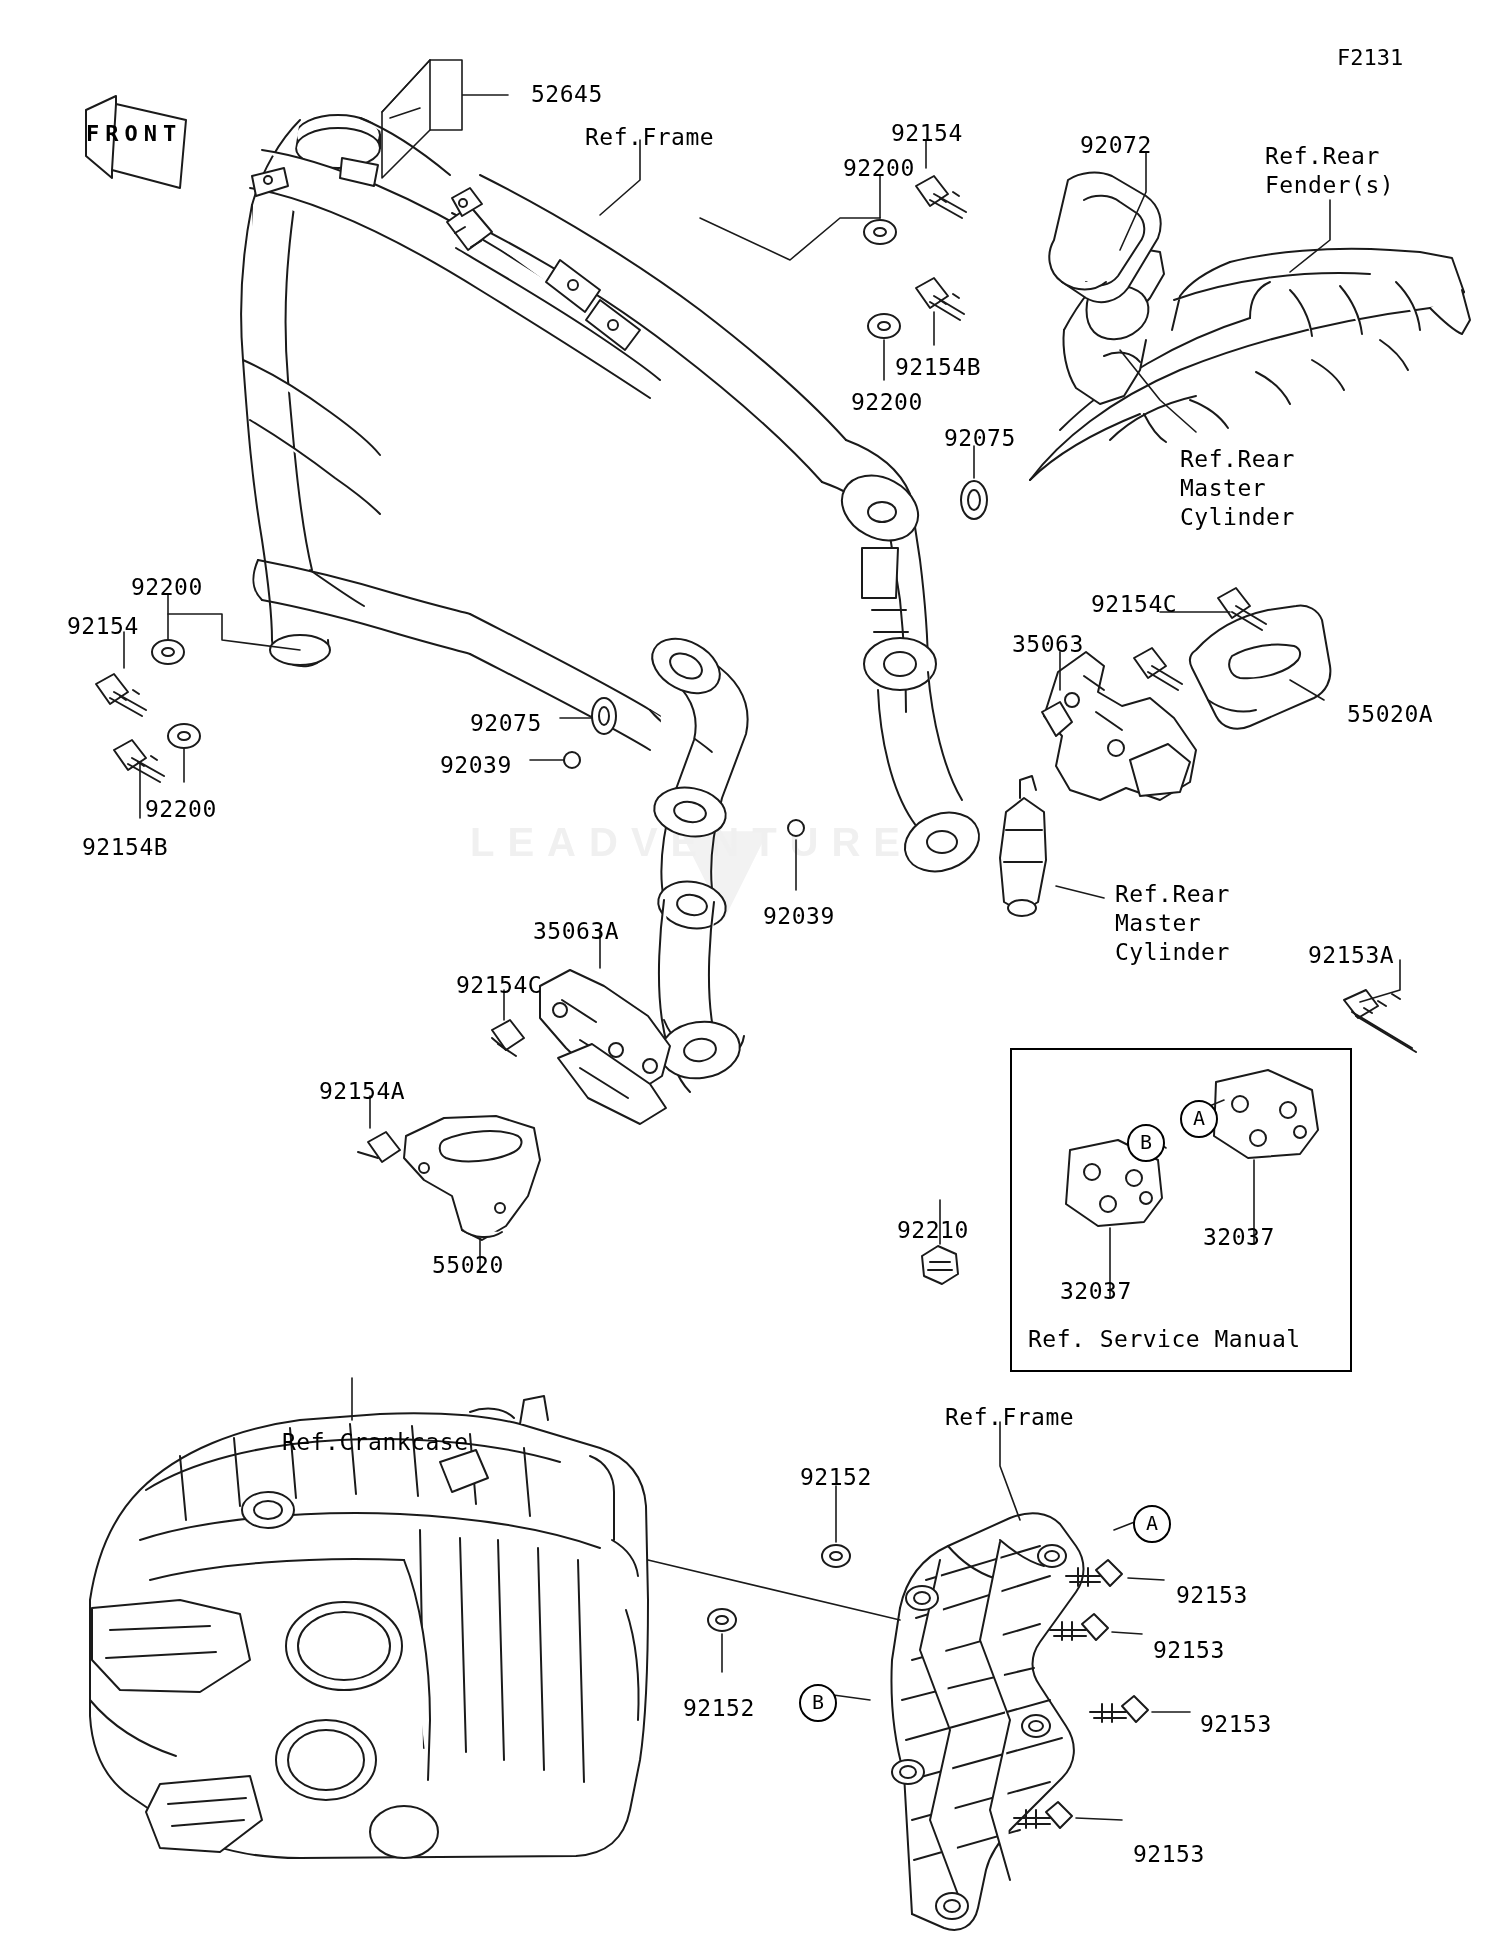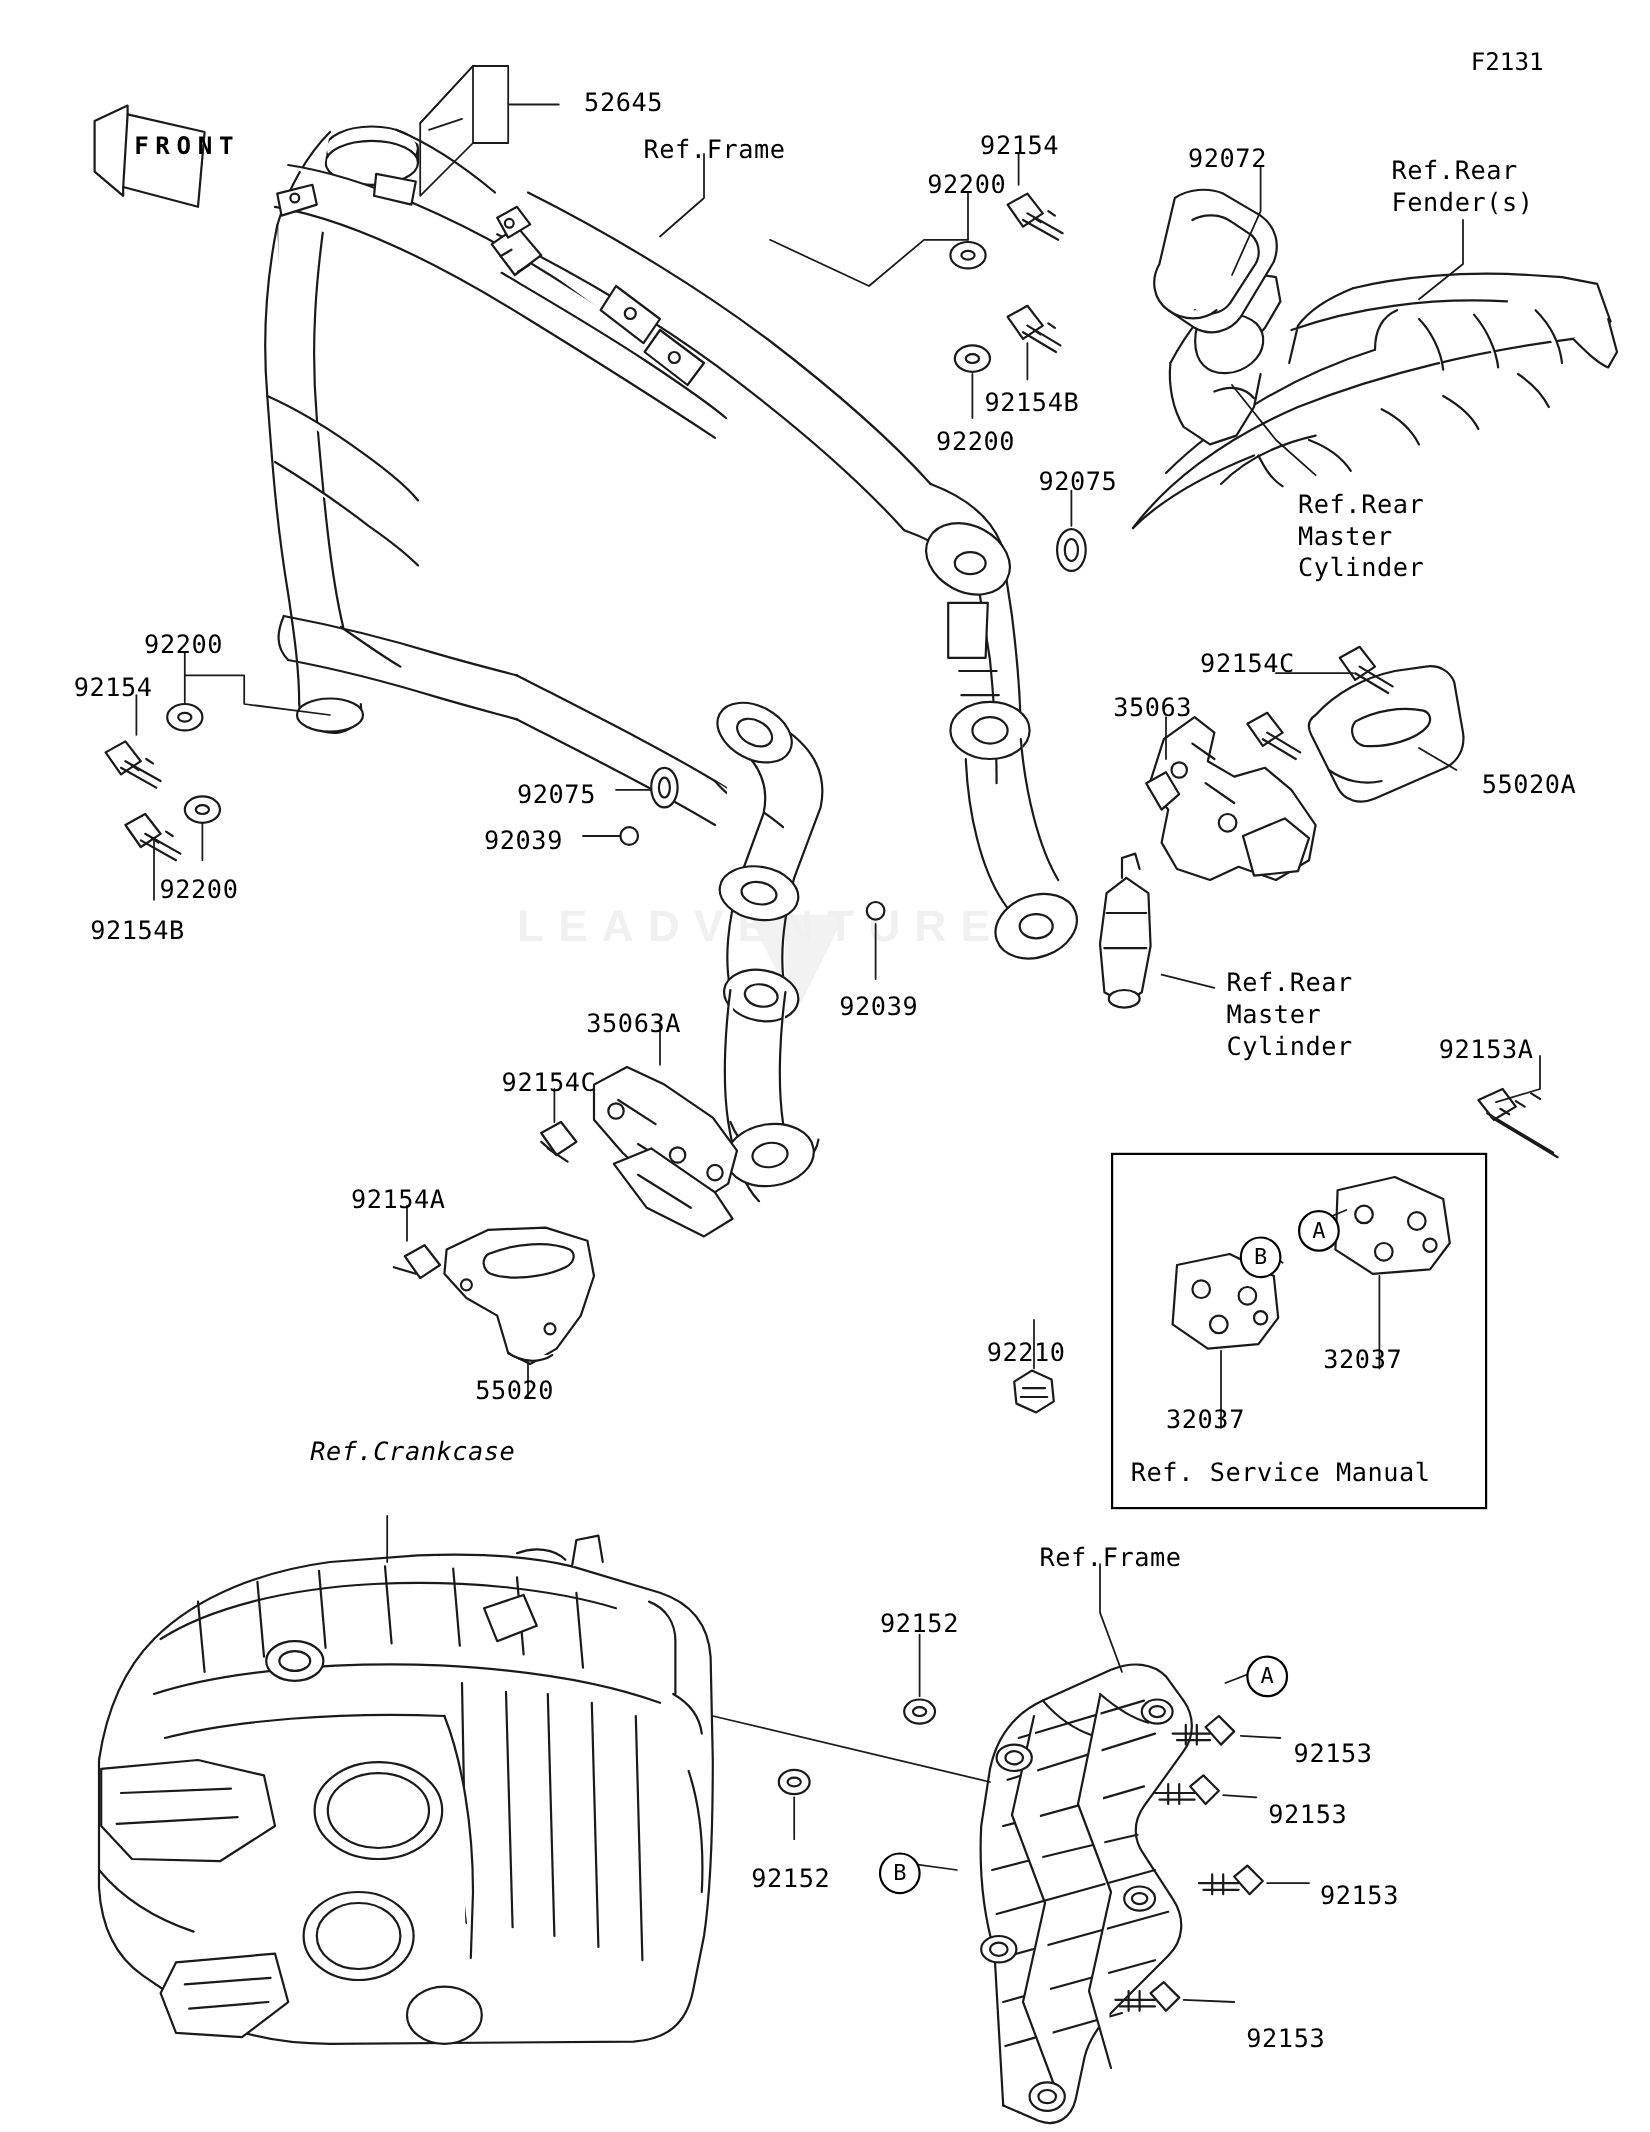--- a/index.html
+++ b/index.html
@@ -508,33 +508,33 @@
         <path d="M1150 1516 L 1114 1530"></path>
         <path d="M826 1694 L 870 1700"></path>
 
         <path d="M648 1560 L 900 1620"></path>
       </g>
     </g>
   </svg>
 
   <div class="diag-code" style="left:1337px; top:45px;">F2131</div>
 
-  <div class="lbl" style="left:86px; top:120px; font-size:22px; letter-spacing:6px; font-weight:bold;padding-left:36px;">FRONT</div>
+  <div class="lbl" style="left:86px; top:120px; font-size:22px; letter-spacing:6px; font-weight:bold;">FRONT</div>
 
   <div class="lbl" style="left:585px; top:123px;">Ref.Frame</div>
   <div class="lbl" style="left:1265px; top:142px; text-align:left;">Ref.Rear
 Fender(s)</div>
   <div class="lbl" style="left:1180px; top:445px;">Ref.Rear
 Master
 Cylinder</div>
   <div class="lbl" style="left:1115px; top:880px;">Ref.Rear
 Master
 Cylinder</div>
   <div class="lbl" style="left:1028px; top:1325px;">Ref. Service Manual</div>
-  <div class="lbl" style="left:282px; top:1306px;font-style:italic;">Ref.Crankcase</div>
+  <div class="lbl" style="left:282px; top:1428px;">Ref.Crankcase</div>
   <div class="lbl" style="left:945px; top:1403px;">Ref.Frame</div>
 
   <div class="lbl" style="left:531px; top:80px;">52645</div>
   <div class="lbl" style="left:891px; top:119px;">92154</div>
   <div class="lbl" style="left:1080px; top:131px;text-align:center;">92072</div>
   <div class="lbl" style="left:843px; top:154px;">92200</div>
   <div class="lbl" style="left:895px; top:353px;">92154B</div>
   <div class="lbl" style="left:851px; top:388px;">92200</div>
   <div class="lbl" style="left:944px; top:424px;">92075</div>
   <div class="lbl" style="left:131px; top:573px;">92200</div>

